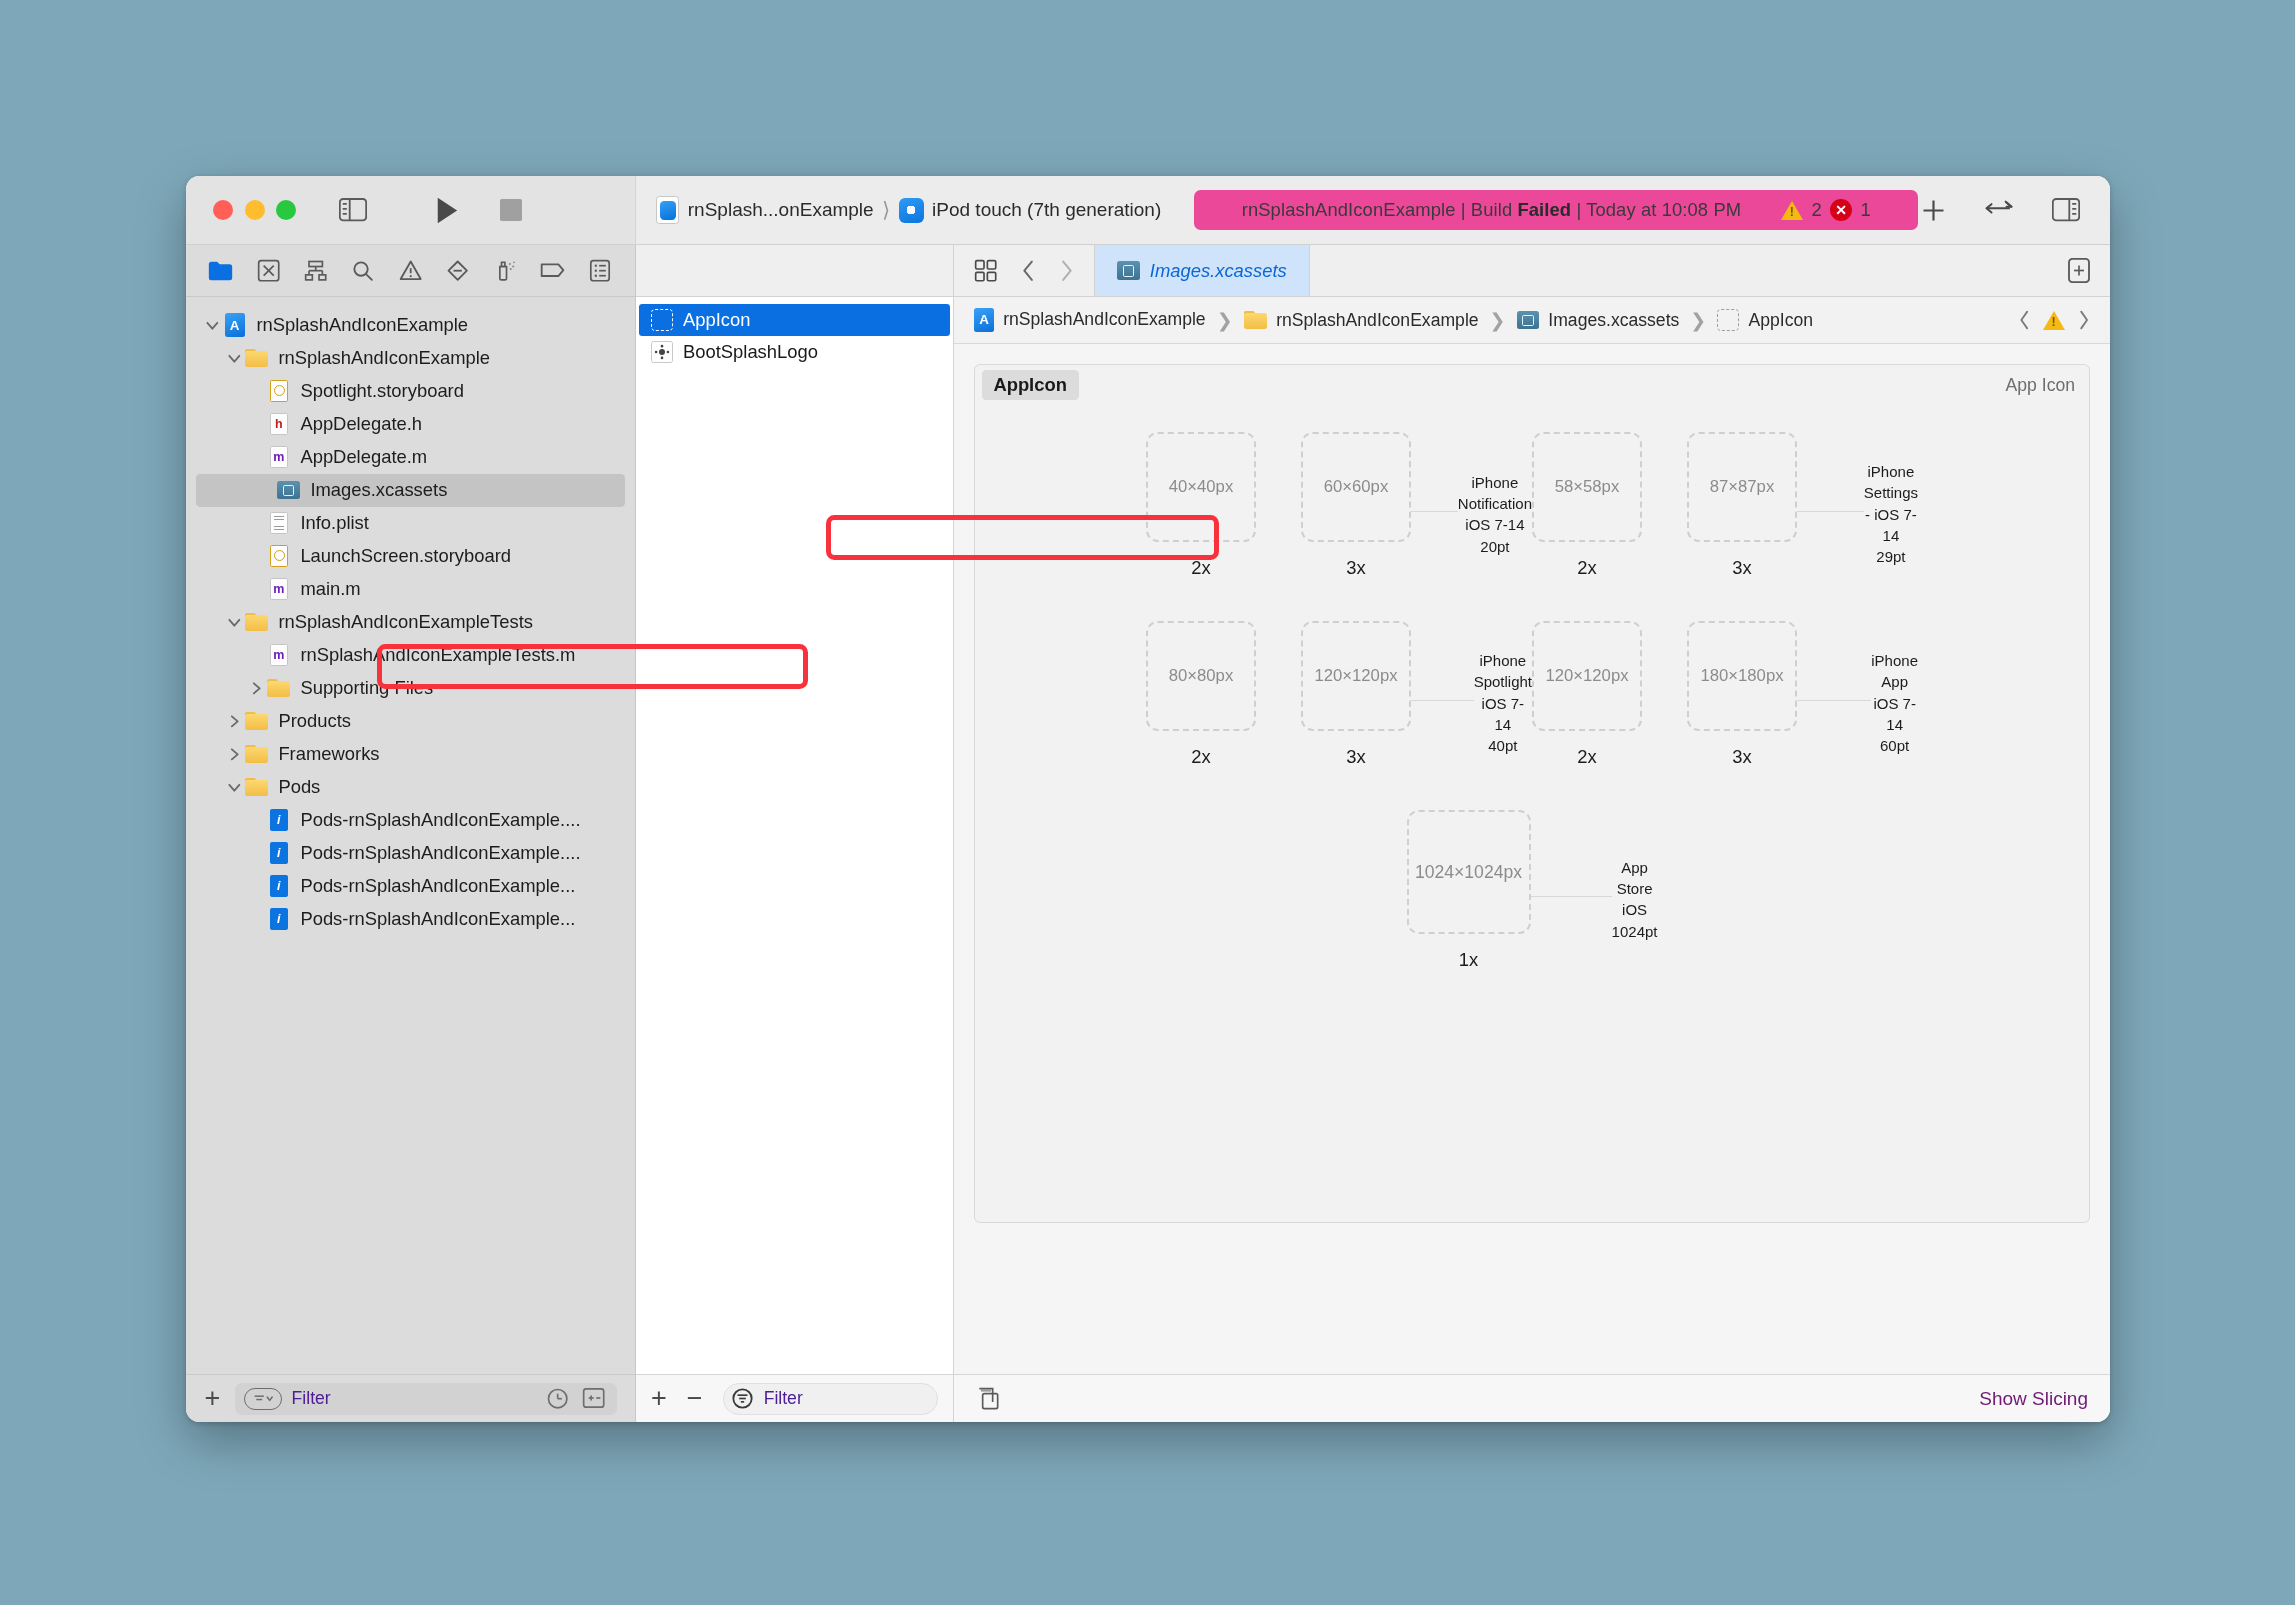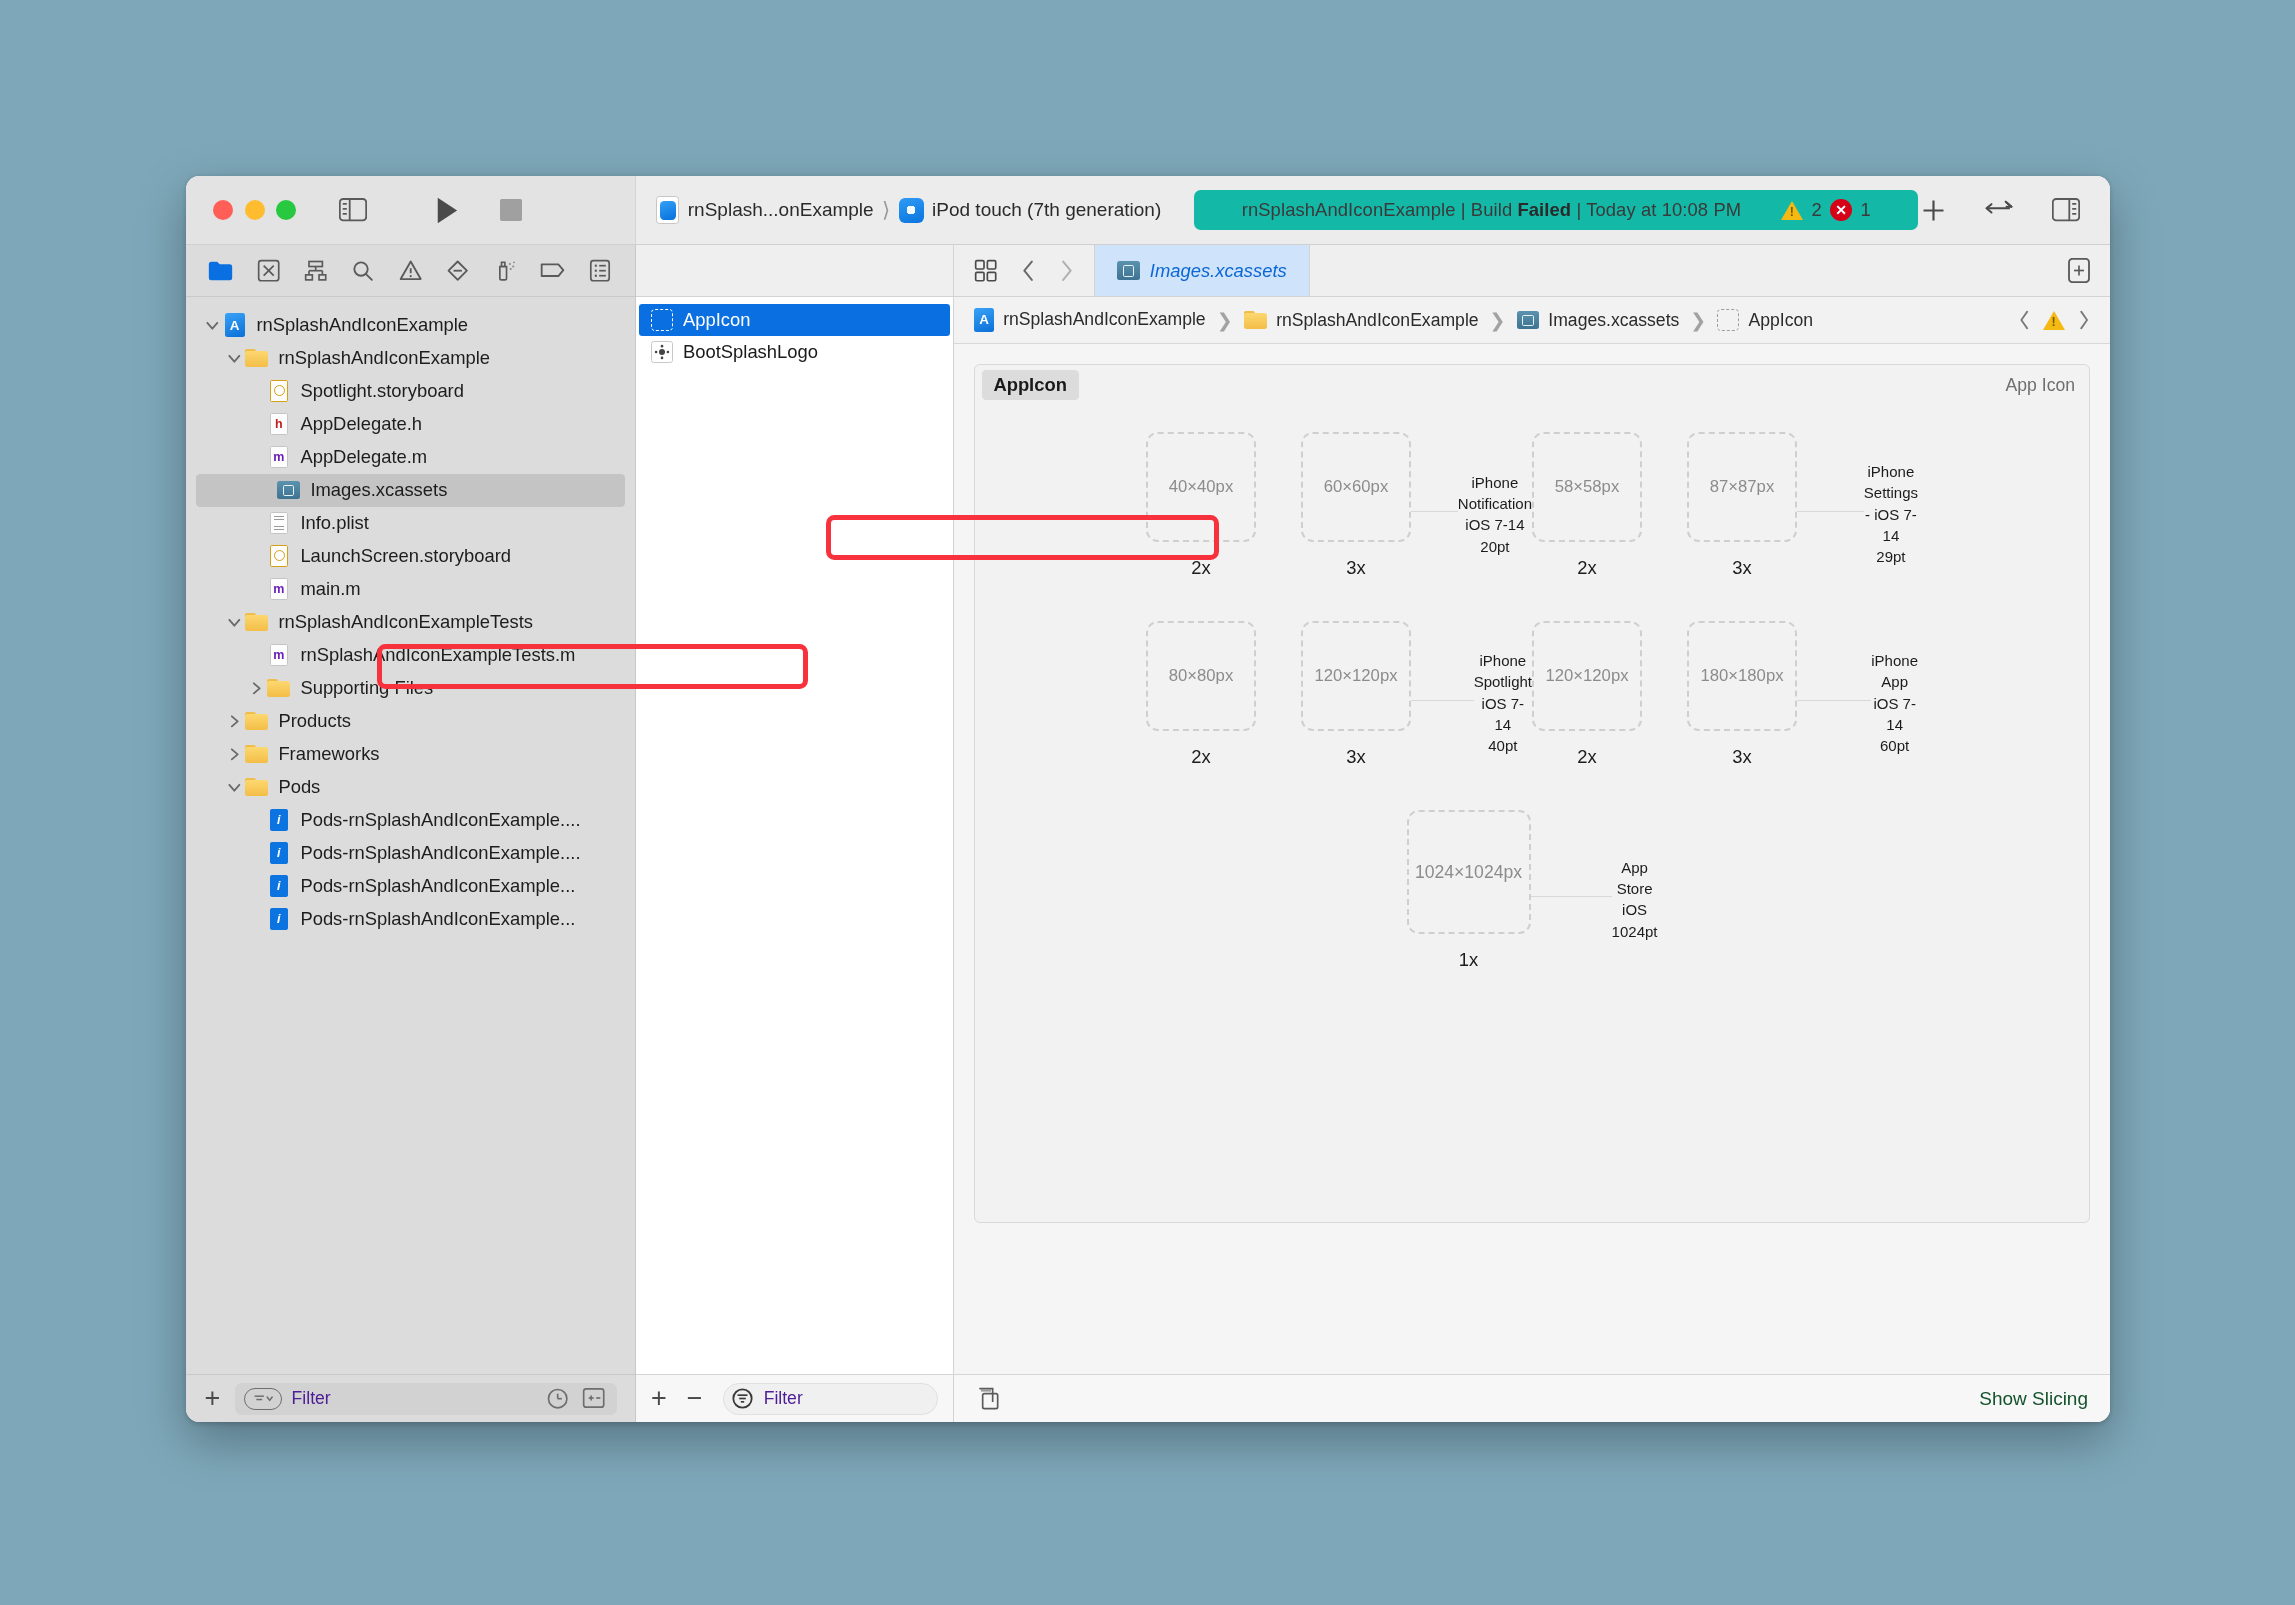--- a/index.html
+++ b/index.html
@@ -116,21 +116,21 @@
     position: absolute; left: 3.3px; top: 4.2px;
     width: 16px; height: 19px;
     border-radius: 4.2px;
     background: linear-gradient(160deg, #35A0F6, #0571DB);
   }
 
   .status-bar {
     margin-left: 33px;
     height: 40px;
     min-width: 724px;
-    background: #14b8a6;
+    background: #ec4899;
     border-radius: 6.7px;
     display: flex;
     align-items: center;
     justify-content: center;
     gap: 0;
     padding: 0 18.4px;
     font-size: 18.4px;
     color: #3A3A3A;
     white-space: nowrap;
   }
@@ -612,21 +612,21 @@
     background: #F7F7F7;
     border-top: 0.8px solid #D6D6D6;
     display: flex;
     align-items: center;
     padding: 0 22px;
     flex-shrink: 0;
   }
   .show-slicing {
     margin-left: auto;
     font-size: 19px;
-    color: #14532d;
+    color: #701a75;
   }
 
   
   .annot {
     position: absolute;
     border: 5px solid #F8323C;
     border-radius: 8.4px;
     pointer-events: none;
     z-index: 50;
   }

